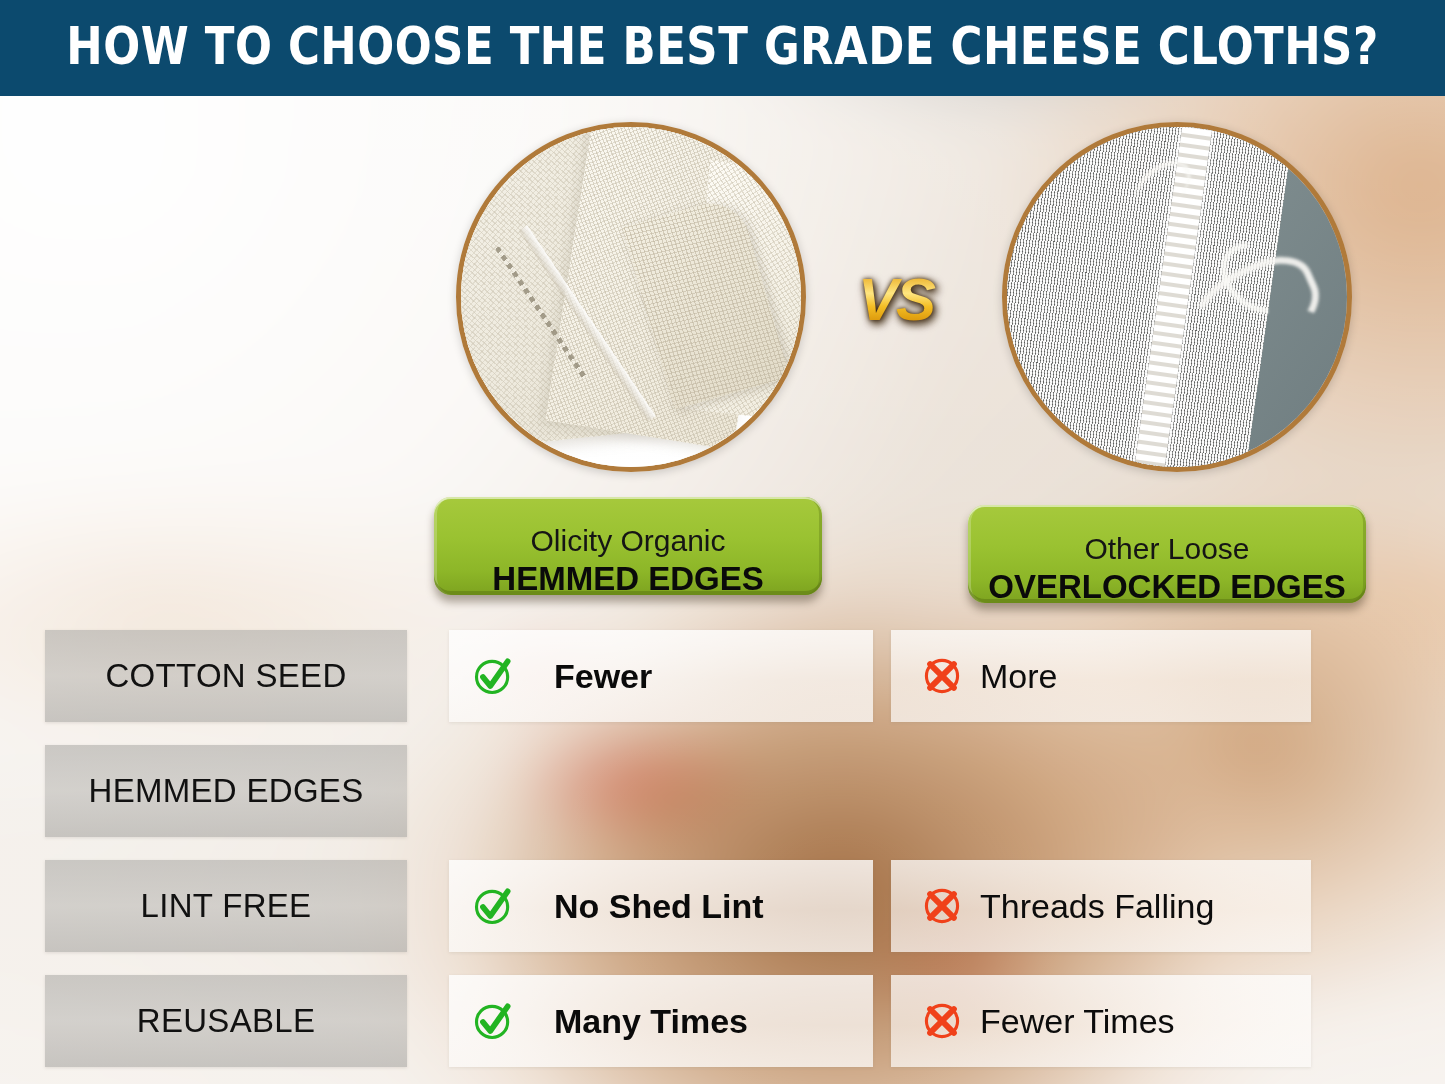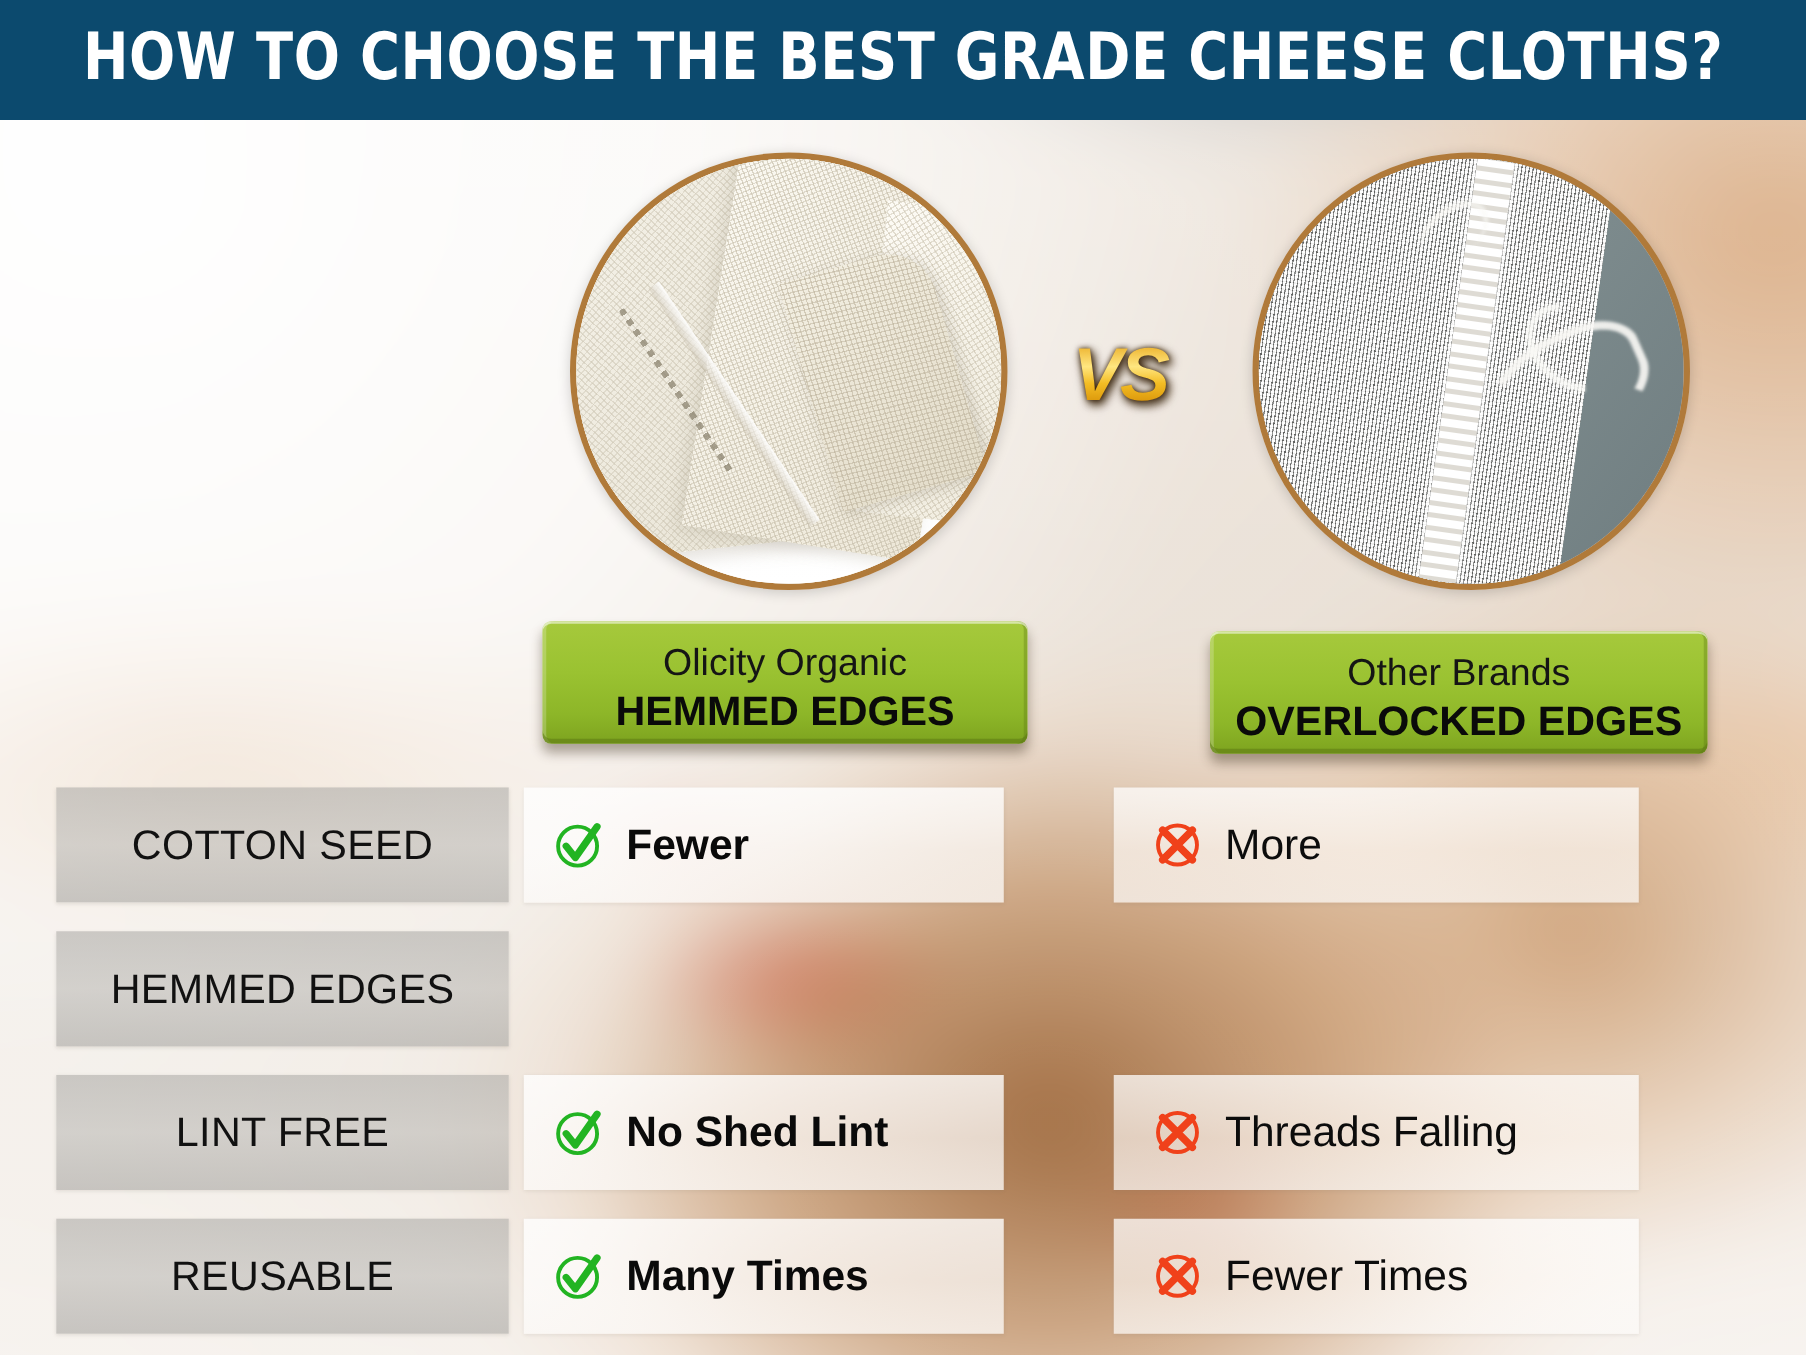--- a/index.html
+++ b/index.html
@@ -245,30 +245,30 @@
     color: transparent;
     -webkit-text-fill-color: transparent;
     filter: drop-shadow(2px 3px 4px rgba(40,20,0,0.75)) drop-shadow(0 0 2px rgba(60,35,0,0.9));
   }
 
   
   .plate {
     position: absolute;
     z-index: 7;
     background: linear-gradient(to bottom, #a6c93c 0%, #9ac231 42%, #8db628 76%, #7da31f 100%);
-    border-radius: 7px;
+    border-radius: 17px;
     box-shadow:
       inset 0 2px 0 rgba(255,255,255,0.55),
       inset 0 -4px 0 rgba(92,120,20,0.55),
       inset 3px 0 0 rgba(255,255,255,0.22),
       inset -3px 0 0 rgba(92,120,20,0.35),
       0 7px 9px rgba(60,45,25,0.4);
     text-align: center;
     color: #111;
-    padding-top: 16px;
+    padding-top: 26px;
     box-sizing: border-box;
   }
   .plate-left  { left: 434px; top: 497px; width: 388px; height: 98px; }
   .plate-right { left: 968px; top: 505px; width: 398px; height: 98px; }
   .plate-line1 {
     font-size: 30px;
     font-weight: normal;
     line-height: 36px;
     color: #151515;
   }
@@ -297,25 +297,26 @@
     margin-left: 17px;
   }
   .cell-feature {
     left: 28px;
     width: 362px;
     justify-content: center;
     background: linear-gradient(to bottom, rgba(176,174,170,0.62) 0%, rgba(188,186,182,0.6) 50%, rgba(170,168,164,0.62) 100%);
     box-shadow: 0 1px 3px rgba(120,110,100,0.18);
   }
   .cell-good {
-    left: 402px;
-    width: 384px;
+    left: 432px;
+    width: 424px;
     padding-left: 22px;
     background: linear-gradient(to bottom, rgba(255,255,255,0.80) 0%, rgba(255,255,255,0.70) 55%, rgba(252,250,248,0.78) 100%);
     box-shadow: 0 1px 3px rgba(120,110,100,0.14);
+    gap: 23px;
   }
   .cell-bad {
     left: 874px;
     width: 420px;
     padding-left: 29px;
     background: linear-gradient(to bottom, rgba(255,255,255,0.74) 0%, rgba(255,253,251,0.64) 55%, rgba(252,250,248,0.72) 100%);
     box-shadow: 0 1px 3px rgba(120,110,100,0.14);
   }
 
   .feature-label {
@@ -382,21 +383,21 @@
   </div>
 
   <div class="vs">VS</div>
 
   <div class="plate plate-left">
     <div class="plate-line1">Olicity Organic</div>
     <div class="plate-line2">HEMMED EDGES</div>
   </div>
 
   <div class="plate plate-right">
-    <div class="plate-line1">Other Brands</div>
+    <div class="plate-line1">Other Loose</div>
     <div class="plate-line2">OVERLOCKED EDGES</div>
   </div>
 
   <div class="table">
 
     <div class="row" style="top:630px;">
       <div class="cell cell-feature">
         <span class="feature-label">COTTON SEED</span>
       </div>
       <div class="cell cell-good">

